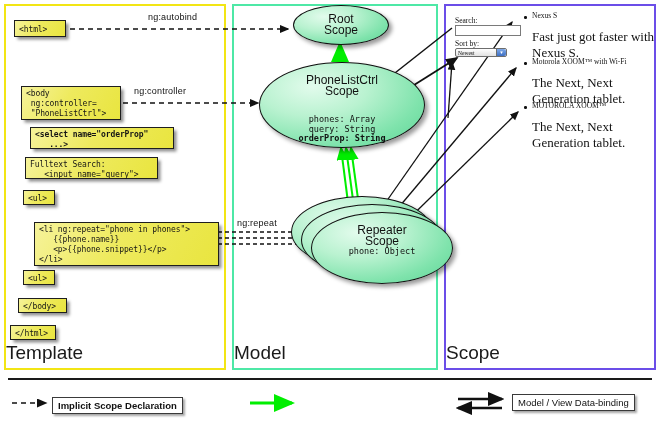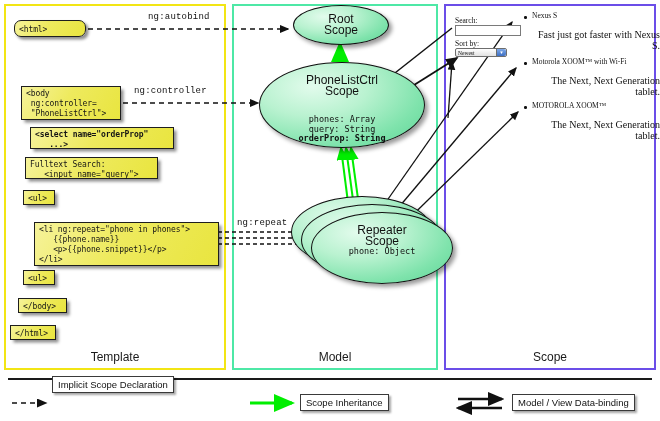--- a/index.html
+++ b/index.html
@@ -5,22 +5,22 @@
   html,body{margin:0;padding:0;background:#ffffff;}
   body{width:660px;height:421px;overflow:hidden;
        font-family:"Liberation Sans", sans-serif;}
   #stage{position:relative;width:660px;height:421px;background:#fff;}
 
   
   .panel{position:absolute;background:#ffffff;box-sizing:border-box;}
   #panel-template{left:4px;  top:4px;  width:222px; height:366px; border:2px solid #f2e514;}
   #panel-model   {left:232px;top:4px;  width:206px; height:366px; border:2px solid #4ee8a6;}
   #panel-view    {left:444px;top:4px;  width:212px; height:366px; border:2px solid #6b4ee8;}
-  .panel-label{position:absolute;bottom:4px;left:0;width:100%;text-align:center;
-               font-size:12px;color:#1a1a1a;font-family:"Liberation Sans", sans-serif;}
+  .panel-label{position:absolute;bottom:4px;left:0;width:100%;
+               font-size:19px;color:#1a1a1a;font-family:"Liberation Sans", sans-serif;}
 
   
   .codebox{position:absolute;box-sizing:border-box;
     border:1.5px solid #1e1e1e;
     background:linear-gradient(120deg,#f6f39a 0%,#eeea5e 45%,#e9e53f 100%);
     box-shadow:2.5px 2.5px 3px rgba(0,0,0,.45);
     font-family:"DejaVu Sans Mono","Liberation Mono",monospace;
     font-size:8px;line-height:1.25;color:#151515;
     padding:2px 4px;white-space:pre;letter-spacing:-0.1px;}
   .codebox.bold{font-weight:bold;}
@@ -31,38 +31,38 @@
     background:radial-gradient(ellipse at 32% 28%, #e2fbec 0%, #b9f2d0 35%, #7fe3ac 70%, #5bd395 100%);
     box-shadow:3px 3px 4px rgba(0,0,0,.4);
     text-align:center;color:#111;}
   .ell-title{font-family:"Liberation Sans", sans-serif;font-size:12px;line-height:11px;}
   .ell-props{font-family:"DejaVu Sans Mono","Liberation Mono",monospace;
              font-size:8.5px;line-height:9.5px;margin-top:18px;}
   .ell-props .b{font-weight:bold;}
 
   
   .conn-label{position:absolute;
-    font-family:Liberation Mono, monospace;
+    font-family:Liberation Sans, sans-serif;
     font-size:9px;color:#111;letter-spacing:.2px;white-space:nowrap;}
 
   
   .view-search-label,.view-sort-label{position:absolute;
     font-family:"Liberation Serif", serif;font-size:7.5px;color:#111;}
   .view-input{position:absolute;box-sizing:border-box;border:1px solid #7a7a7a;background:#fff;}
   .view-select{position:absolute;box-sizing:border-box;height:9px;
     border:1px solid #6d6d6d;border-radius:2px;
     background:linear-gradient(#ffffff,#e2e2e2);
     font-family:"Liberation Serif", serif;font-size:5.5px;color:#111;
     padding-left:2px;line-height:8px;}
   .view-select .arrow{position:absolute;right:0;top:0;width:9px;height:100%;
     background:linear-gradient(#7fa9e8,#3d6fc4);border-left:1px solid #6d6d6d;
     border-radius:0 2px 2px 0;color:#fff;font-size:5px;line-height:8px;text-align:center;}
   .phone-item{position:absolute;font-family:"Liberation Serif", serif;color:#111;}
   .phone-name{font-size:7.5px;}
-  .phone-snip{font-size:10px;text-align:right;}
+  .phone-snip{font-size:13px;}
   .bullet{position:absolute;width:2.5px;height:2.5px;background:#111;border-radius:50%;}
 
   
   #legend-rule{position:absolute;left:8px;top:378px;width:644px;height:2px;background:#1a1a1a;}
   .legend-box{position:absolute;box-sizing:border-box;border:1.2px solid #3a3a3a;
     background:#fff;box-shadow:1.5px 1.5px 2px rgba(0,0,0,.35);
     font-family:"Liberation Sans", sans-serif;font-size:9.5px;color:#111;
     padding:2px 5px;white-space:nowrap;}
 
   svg.overlay{position:absolute;left:0;top:0;width:660px;height:421px;pointer-events:none;}
@@ -121,21 +121,21 @@
     <line x1="384" y1="243" x2="518" y2="112" stroke="#111" stroke-width="1.3" marker-end="url(#ah-black)"></line>
 
     <line x1="448" y1="118" x2="452" y2="62" stroke="#111" stroke-width="1.3" marker-end="url(#ah-black)"></line>
 
     <line x1="12" y1="403" x2="46" y2="403" stroke="#111" stroke-width="1.5" stroke-dasharray="5,4" marker-end="url(#ah-black)"></line>
     <line x1="250" y1="403" x2="292" y2="403" stroke="#00ee00" stroke-width="3" marker-end="url(#ah-green)"></line>
     <line x1="458" y1="399" x2="502" y2="399" stroke="#111" stroke-width="2.4" marker-end="url(#ah-black)"></line>
     <line x1="502" y1="408" x2="458" y2="408" stroke="#111" stroke-width="2.4" marker-end="url(#ah-black)"></line>
   </svg>
 
-  <div class="codebox" style="left:14px;top:20px;width:72px;height:17px;line-height:13px;border-radius:7px;">&lt;html&gt;</div>
+  <div class="codebox" style="left:14px;top:20px;width:52px;height:17px;line-height:13px;">&lt;html&gt;</div>
 
   <div class="codebox" style="left:21px;top:86px;width:100px;height:34px;">&lt;body
  ng:controller=
  "PhoneListCtrl"&gt;</div>
 
   <div class="codebox bold" style="left:30px;top:127px;width:144px;height:22px;">&lt;select name="orderProp"
    ...&gt;</div>
 
   <div class="codebox" style="left:25px;top:157px;width:133px;height:22px;">Fulltext Search:
    &lt;input name="query"&gt;</div>
@@ -204,17 +204,16 @@
   <div class="bullet" style="left:524px;top:62px;"></div>
   <div class="phone-item phone-name" style="left:532px;top:57px;">Motorola XOOM™  with Wi-Fi</div>
   <div class="phone-item phone-snip" style="left:532px;top:75px;">The Next, Next Generation tablet.</div>
 
   <div class="bullet" style="left:524px;top:106px;"></div>
   <div class="phone-item phone-name" style="left:532px;top:101px;">MOTOROLA XOOM™</div>
   <div class="phone-item phone-snip" style="left:532px;top:119px;">The Next, Next Generation tablet.</div>
 
   <div id="legend-rule"></div>
 
-  <div class="legend-box" style="left:52px;top:376px;">Implicit Scope Declaration</div>
-  <div class="legend-box" style="left:300px;top:394px;">Scope Inheritance</div>
+  <div class="legend-box" style="left:52px;top:397px;font-weight:bold;">Implicit Scope Declaration</div>
   <div class="legend-box" style="left:512px;top:394px;">Model / View Data-binding</div>
 
 </div>
 
 </body></html>

